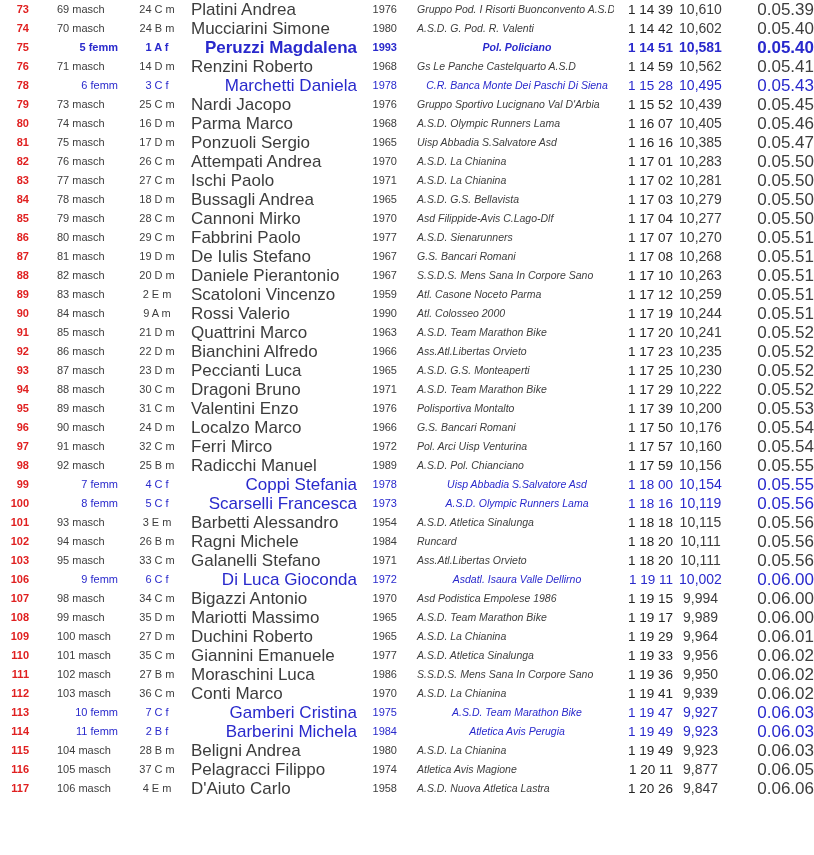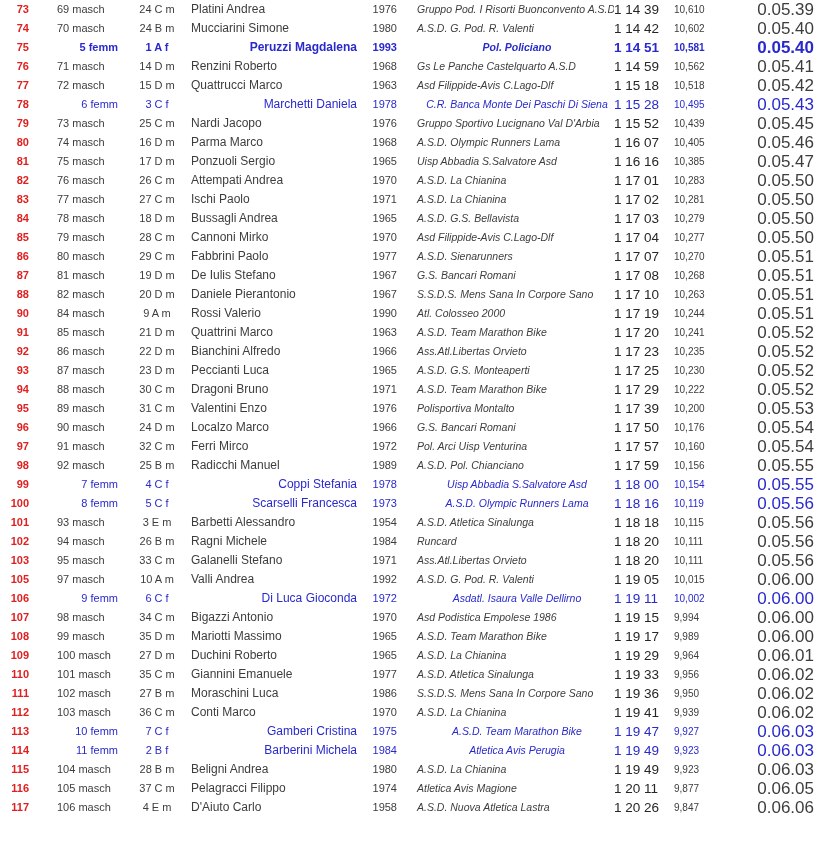--- a/index.html
+++ b/index.html
@@ -3,25 +3,25 @@
 <meta charset="utf-8">
 <style>
   html,body{margin:0;padding:0;background:#ffffff;}
   body{width:814px;font-family:"Liberation Sans","DejaVu Sans",sans-serif;}
   table{border-collapse:collapse;table-layout:fixed;width:814px;}
   td{height:19px;padding:0;font-size:11px;color:#3d3d3d;white-space:nowrap;overflow:hidden;vertical-align:middle;line-height:19px;}
   
   .c-pos{text-align:right;padding-right:7px;font-weight:bold;color:#e02020;}
   .c-category_rank{padding-left:21px;}
   .c-category{text-align:center;}
-  .c-name{padding-left:13px;font-size:12px;}
+  .c-name{padding-left:13px;font-size:17px;}
   .c-year{text-align:right;padding-right:3px;}
   .c-team{padding-left:17px;font-size:10.5px;font-style:italic;}
-  .c-time{text-align:left;padding-right:1px;font-size:13.5px;color:#262626;}
-  .c-points{text-align:left;padding-right:1px;font-size:10px;}
+  .c-time{text-align:right;padding-right:1px;font-size:13.5px;color:#262626;}
+  .c-points{text-align:center;padding-right:1px;font-size:14px;}
   .c-pace{text-align:right;padding-right:0;font-size:17px;}
   
   .row-f td{color:#2929cc;}
   .row-f .c-pos{color:#e02020;margin-top:12px;}
   .row-f .c-category_rank{text-align:right;padding-right:18px;padding-left:0;}
   .row-f .c-name{text-align:right;padding-right:3px;padding-left:0;}
   .row-f .c-team{text-align:center;padding-left:20px;}
   
   .row-bold td{font-weight:bold;}
 </style>
@@ -78,31 +78,20 @@
         <td class="c-pos">76</td>
         <td class="c-category_rank">71 masch</td>
         <td class="c-category">14 D m</td>
         <td class="c-name">Renzini Roberto</td>
         <td class="c-year">1968</td>
         <td class="c-team">Gs Le Panche Castelquarto A.S.D</td>
         <td class="c-time">1 14 59</td>
         <td class="c-points">10,562</td>
         <td class="c-pace">0.05.41</td>
       </tr>
-      <tr class="row-m">
-        <td class="c-pos">77</td>
-        <td class="c-category_rank">72 masch</td>
-        <td class="c-category">15 D m</td>
-        <td class="c-name">Quattrucci Marco</td>
-        <td class="c-year">1963</td>
-        <td class="c-team">Asd Filippide-Avis C.Lago-Dlf</td>
-        <td class="c-time">1 15 18</td>
-        <td class="c-points">10,518</td>
-        <td class="c-pace">0.05.42</td>
-      </tr>
       <tr class="row-f">
         <td class="c-pos">78</td>
         <td class="c-category_rank">6 femm</td>
         <td class="c-category">3 C f</td>
         <td class="c-name">Marchetti Daniela</td>
         <td class="c-year">1978</td>
         <td class="c-team">C.R. Banca Monte Dei Paschi Di Siena</td>
         <td class="c-time">1 15 28</td>
         <td class="c-points">10,495</td>
         <td class="c-pace">0.05.43</td>
@@ -211,20 +200,31 @@
         <td class="c-category_rank">82 masch</td>
         <td class="c-category">20 D m</td>
         <td class="c-name">Daniele Pierantonio</td>
         <td class="c-year">1967</td>
         <td class="c-team">S.S.D.S. Mens Sana In Corpore Sano</td>
         <td class="c-time">1 17 10</td>
         <td class="c-points">10,263</td>
         <td class="c-pace">0.05.51</td>
       </tr>
       <tr class="row-m">
+        <td class="c-pos">89</td>
+        <td class="c-category_rank">83 masch</td>
+        <td class="c-category">2 E m</td>
+        <td class="c-name">Scatoloni Vincenzo</td>
+        <td class="c-year">1959</td>
+        <td class="c-team">Atl. Casone Noceto Parma</td>
+        <td class="c-time">1 17 12</td>
+        <td class="c-points">10,259</td>
+        <td class="c-pace">0.05.51</td>
+      </tr>
+      <tr class="row-m">
         <td class="c-pos">90</td>
         <td class="c-category_rank">84 masch</td>
         <td class="c-category">9 A m</td>
         <td class="c-name">Rossi Valerio</td>
         <td class="c-year">1990</td>
         <td class="c-team">Atl. Colosseo 2000</td>
         <td class="c-time">1 17 19</td>
         <td class="c-points">10,244</td>
         <td class="c-pace">0.05.51</td>
       </tr>
@@ -364,31 +364,20 @@
         <td class="c-pos">103</td>
         <td class="c-category_rank">95 masch</td>
         <td class="c-category">33 C m</td>
         <td class="c-name">Galanelli Stefano</td>
         <td class="c-year">1971</td>
         <td class="c-team">Ass.Atl.Libertas Orvieto</td>
         <td class="c-time">1 18 20</td>
         <td class="c-points">10,111</td>
         <td class="c-pace">0.05.56</td>
       </tr>
-      <tr class="row-m">
-        <td class="c-pos">105</td>
-        <td class="c-category_rank">97 masch</td>
-        <td class="c-category">10 A m</td>
-        <td class="c-name">Valli Andrea</td>
-        <td class="c-year">1992</td>
-        <td class="c-team">A.S.D. G. Pod. R. Valenti</td>
-        <td class="c-time">1 19 05</td>
-        <td class="c-points">10,015</td>
-        <td class="c-pace">0.06.00</td>
-      </tr>
       <tr class="row-f">
         <td class="c-pos">106</td>
         <td class="c-category_rank">9 femm</td>
         <td class="c-category">6 C f</td>
         <td class="c-name">Di Luca Gioconda</td>
         <td class="c-year">1972</td>
         <td class="c-team">Asdatl. Isaura Valle Dellirno</td>
         <td class="c-time">1 19 11</td>
         <td class="c-points">10,002</td>
         <td class="c-pace">0.06.00</td>

